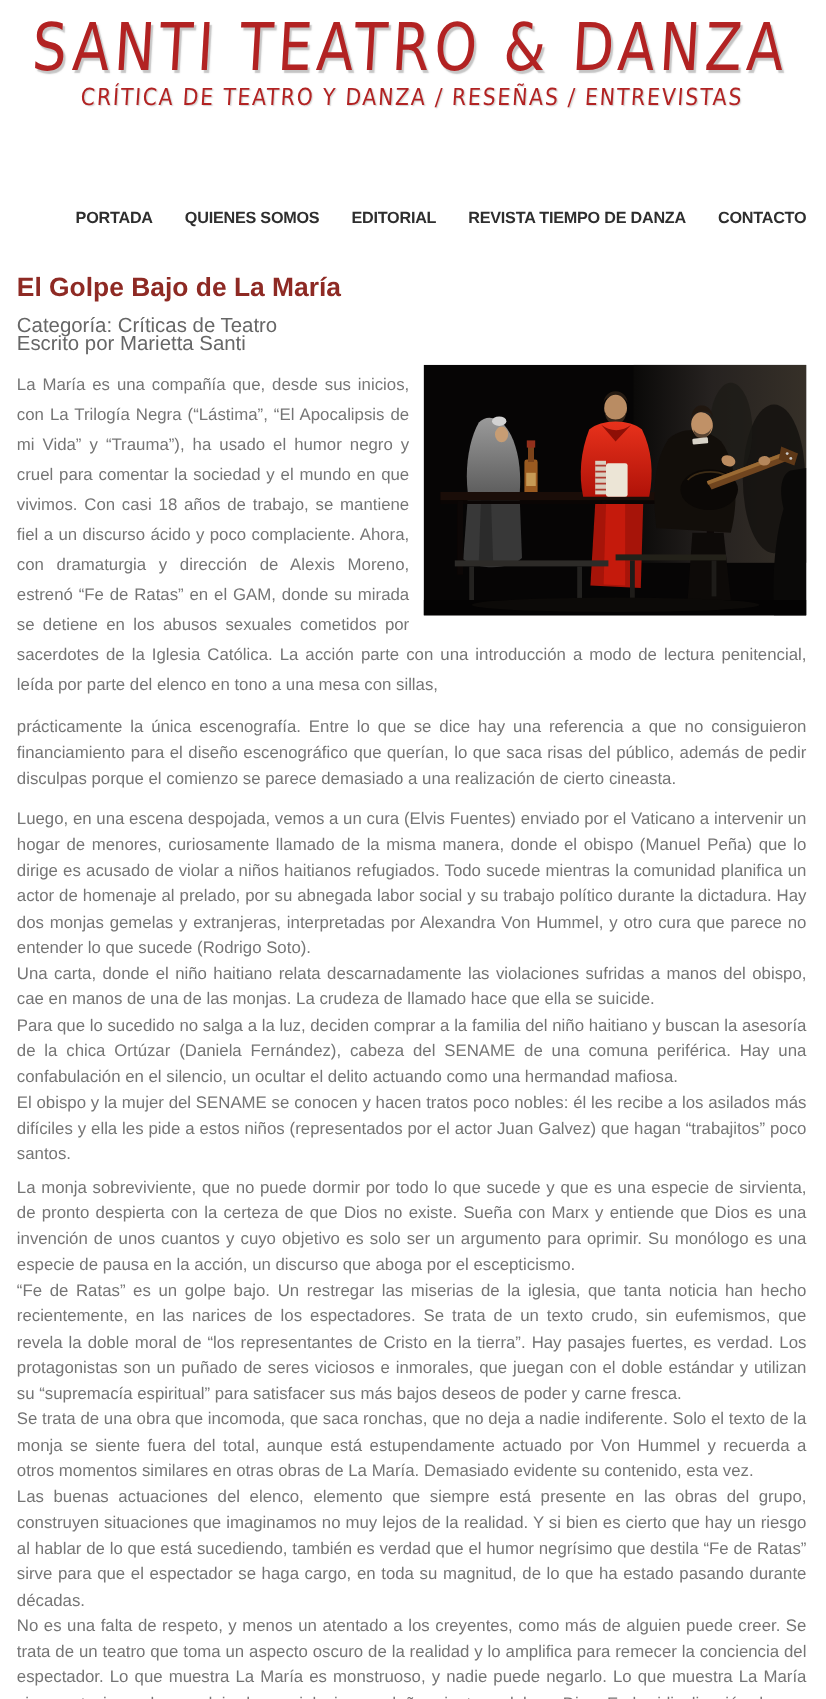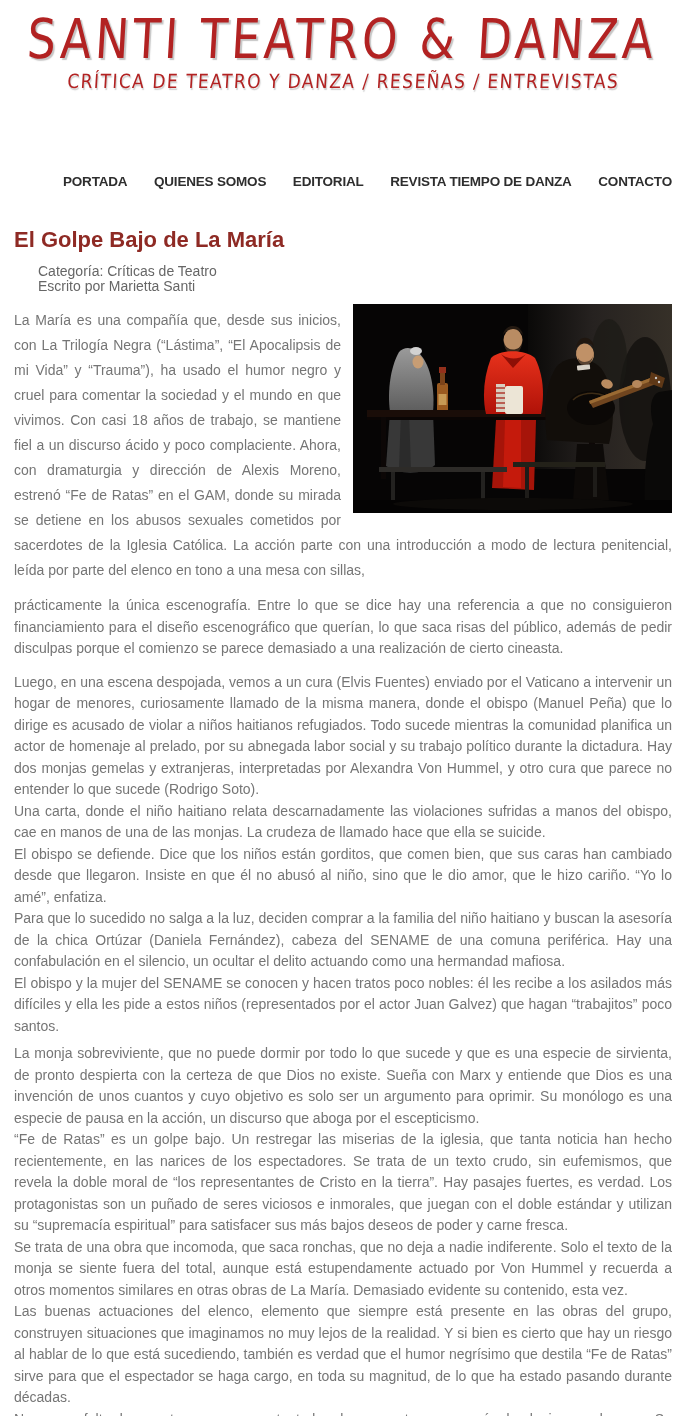--- a/index.html
+++ b/index.html
@@ -37,21 +37,21 @@
     font-size:13.5px;font-weight:bold;color:#2e2e2e;
     letter-spacing:-0.2px;text-decoration:none;cursor:pointer;white-space:nowrap;
   }
 
   
   .content{padding:0 16px 0 14px;}
   .article-title{
     margin:37px 0 0 0;font-size:22px;line-height:27px;font-weight:700;
     color:#8e2a24;
   }
-  .article-meta{margin-top:11px;font-size:14px;line-height:15px;color:#666666;margin-left:24px;}
+  .article-meta{margin-top:11px;font-size:17px;line-height:15px;color:#666666;}
   .article-body{
     margin-top:14px;font-size:14px;line-height:21.5px;color:#757575;
     text-align:justify;
   }
   .article-body p{margin:0;}
   p.lead{line-height:25px;}
   p.gap{margin-top:12px;}
   p.gap-sm{margin-top:6px;}
 
   .photo-float{
@@ -165,21 +165,20 @@
 
           <rect x="0" y="196" width="319" height="13" fill="#040303"></rect>
           <ellipse cx="160" cy="200" rx="120" ry="6" fill="#0c0a08"></ellipse>
         </svg>
       </div>
 
       <p class="lead">La María es una compañía que, desde sus inicios, con La Trilogía Negra (“Lástima”, “El Apocalipsis de mi Vida” y “Trauma”), ha usado el humor negro y cruel para comentar la sociedad y el mundo en que vivimos. Con casi 18 años de trabajo, se mantiene fiel a un discurso ácido y poco complaciente. Ahora, con dramaturgia y dirección de Alexis Moreno, estrenó “Fe de Ratas” en el GAM, donde su mirada se detiene en los abusos sexuales cometidos por sacerdotes de la Iglesia Católica. La acción parte con una introducción a modo de lectura penitencial, leída por parte del elenco en tono a una mesa con sillas,</p>
       <p class="gap">prácticamente la única escenografía. Entre lo que se dice hay una referencia a que no consiguieron financiamiento para el diseño escenográfico que querían, lo que saca risas del público, además de pedir disculpas porque el comienzo se parece demasiado a una realización de cierto cineasta.</p>
       <p class="gap">Luego, en una escena despojada, vemos a un cura (Elvis Fuentes) enviado por el Vaticano a intervenir un hogar de menores, curiosamente llamado de la misma manera, donde el obispo (Manuel Peña) que lo dirige es acusado de violar a niños haitianos refugiados. Todo sucede mientras la comunidad planifica un actor de homenaje al prelado, por su abnegada labor social y su trabajo político durante la dictadura. Hay dos monjas gemelas y extranjeras, interpretadas por Alexandra Von Hummel, y otro cura que parece no entender lo que sucede (Rodrigo Soto).</p>
       <p>Una carta, donde el niño haitiano relata descarnadamente las violaciones sufridas a manos del obispo, cae en manos de una de las monjas. La crudeza de llamado hace que ella se suicide.</p>
-      <p>El obispo se defiende. Dice que los niños están gorditos, que comen bien, que sus caras han cambiado desde que llegaron. Insiste en que él no abusó al niño, sino que le dio amor, que le hizo cariño. “Yo lo amé”, enfatiza.</p>
       <p>Para que lo sucedido no salga a la luz, deciden comprar a la familia del niño haitiano y buscan la asesoría de la chica Ortúzar (Daniela Fernández), cabeza del SENAME de una comuna periférica. Hay una confabulación en el silencio, un ocultar el delito actuando como una hermandad mafiosa.</p>
       <p>El obispo y la mujer del SENAME se conocen y hacen tratos poco nobles: él les recibe a los asilados más difíciles y ella les pide a estos niños (representados por el actor Juan Galvez) que hagan “trabajitos” poco santos.</p>
       <p class="gap-sm">La monja sobreviviente, que no puede dormir por todo lo que sucede y que es una especie de sirvienta, de pronto despierta con la certeza de que Dios no existe. Sueña con Marx y entiende que Dios es una invención de unos cuantos y cuyo objetivo es solo ser un argumento para oprimir. Su monólogo es una especie de pausa en la acción, un discurso que aboga por el escepticismo.</p>
       <p>“Fe de Ratas” es un golpe bajo. Un restregar las miserias de la iglesia, que tanta noticia han hecho recientemente, en las narices de los espectadores. Se trata de un texto crudo, sin eufemismos, que revela la doble moral de “los representantes de Cristo en la tierra”. Hay pasajes fuertes, es verdad. Los protagonistas son un puñado de seres viciosos e inmorales, que juegan con el doble estándar y utilizan su “supremacía espiritual” para satisfacer sus más bajos deseos de poder y carne fresca.</p>
       <p>Se trata de una obra que incomoda, que saca ronchas, que no deja a nadie indiferente. Solo el texto de la monja se siente fuera del total, aunque está estupendamente actuado por Von Hummel y recuerda a otros momentos similares en otras obras de La María. Demasiado evidente su contenido, esta vez.</p>
       <p>Las buenas actuaciones del elenco, elemento que siempre está presente en las obras del grupo, construyen situaciones que imaginamos no muy lejos de la realidad. Y si bien es cierto que hay un riesgo al hablar de lo que está sucediendo, también es verdad que el humor negrísimo que destila “Fe de Ratas” sirve para que el espectador se haga cargo, en toda su magnitud, de lo que ha estado pasando durante décadas.</p>
       <p>No es una falta de respeto, y menos un atentado a los creyentes, como más de alguien puede creer. Se trata de un teatro que toma un aspecto oscuro de la realidad y lo amplifica para remecer la conciencia del espectador. Lo que muestra La María es monstruoso, y nadie puede negarlo. Lo que muestra La María sin anestesia, es la paradoja de una iglesia que daña mientras alaba a Dios. Es la ridiculización de una confabulación silenciosa, protagonizada por seres grotescos.</p>
 
     </div>
   </main>

